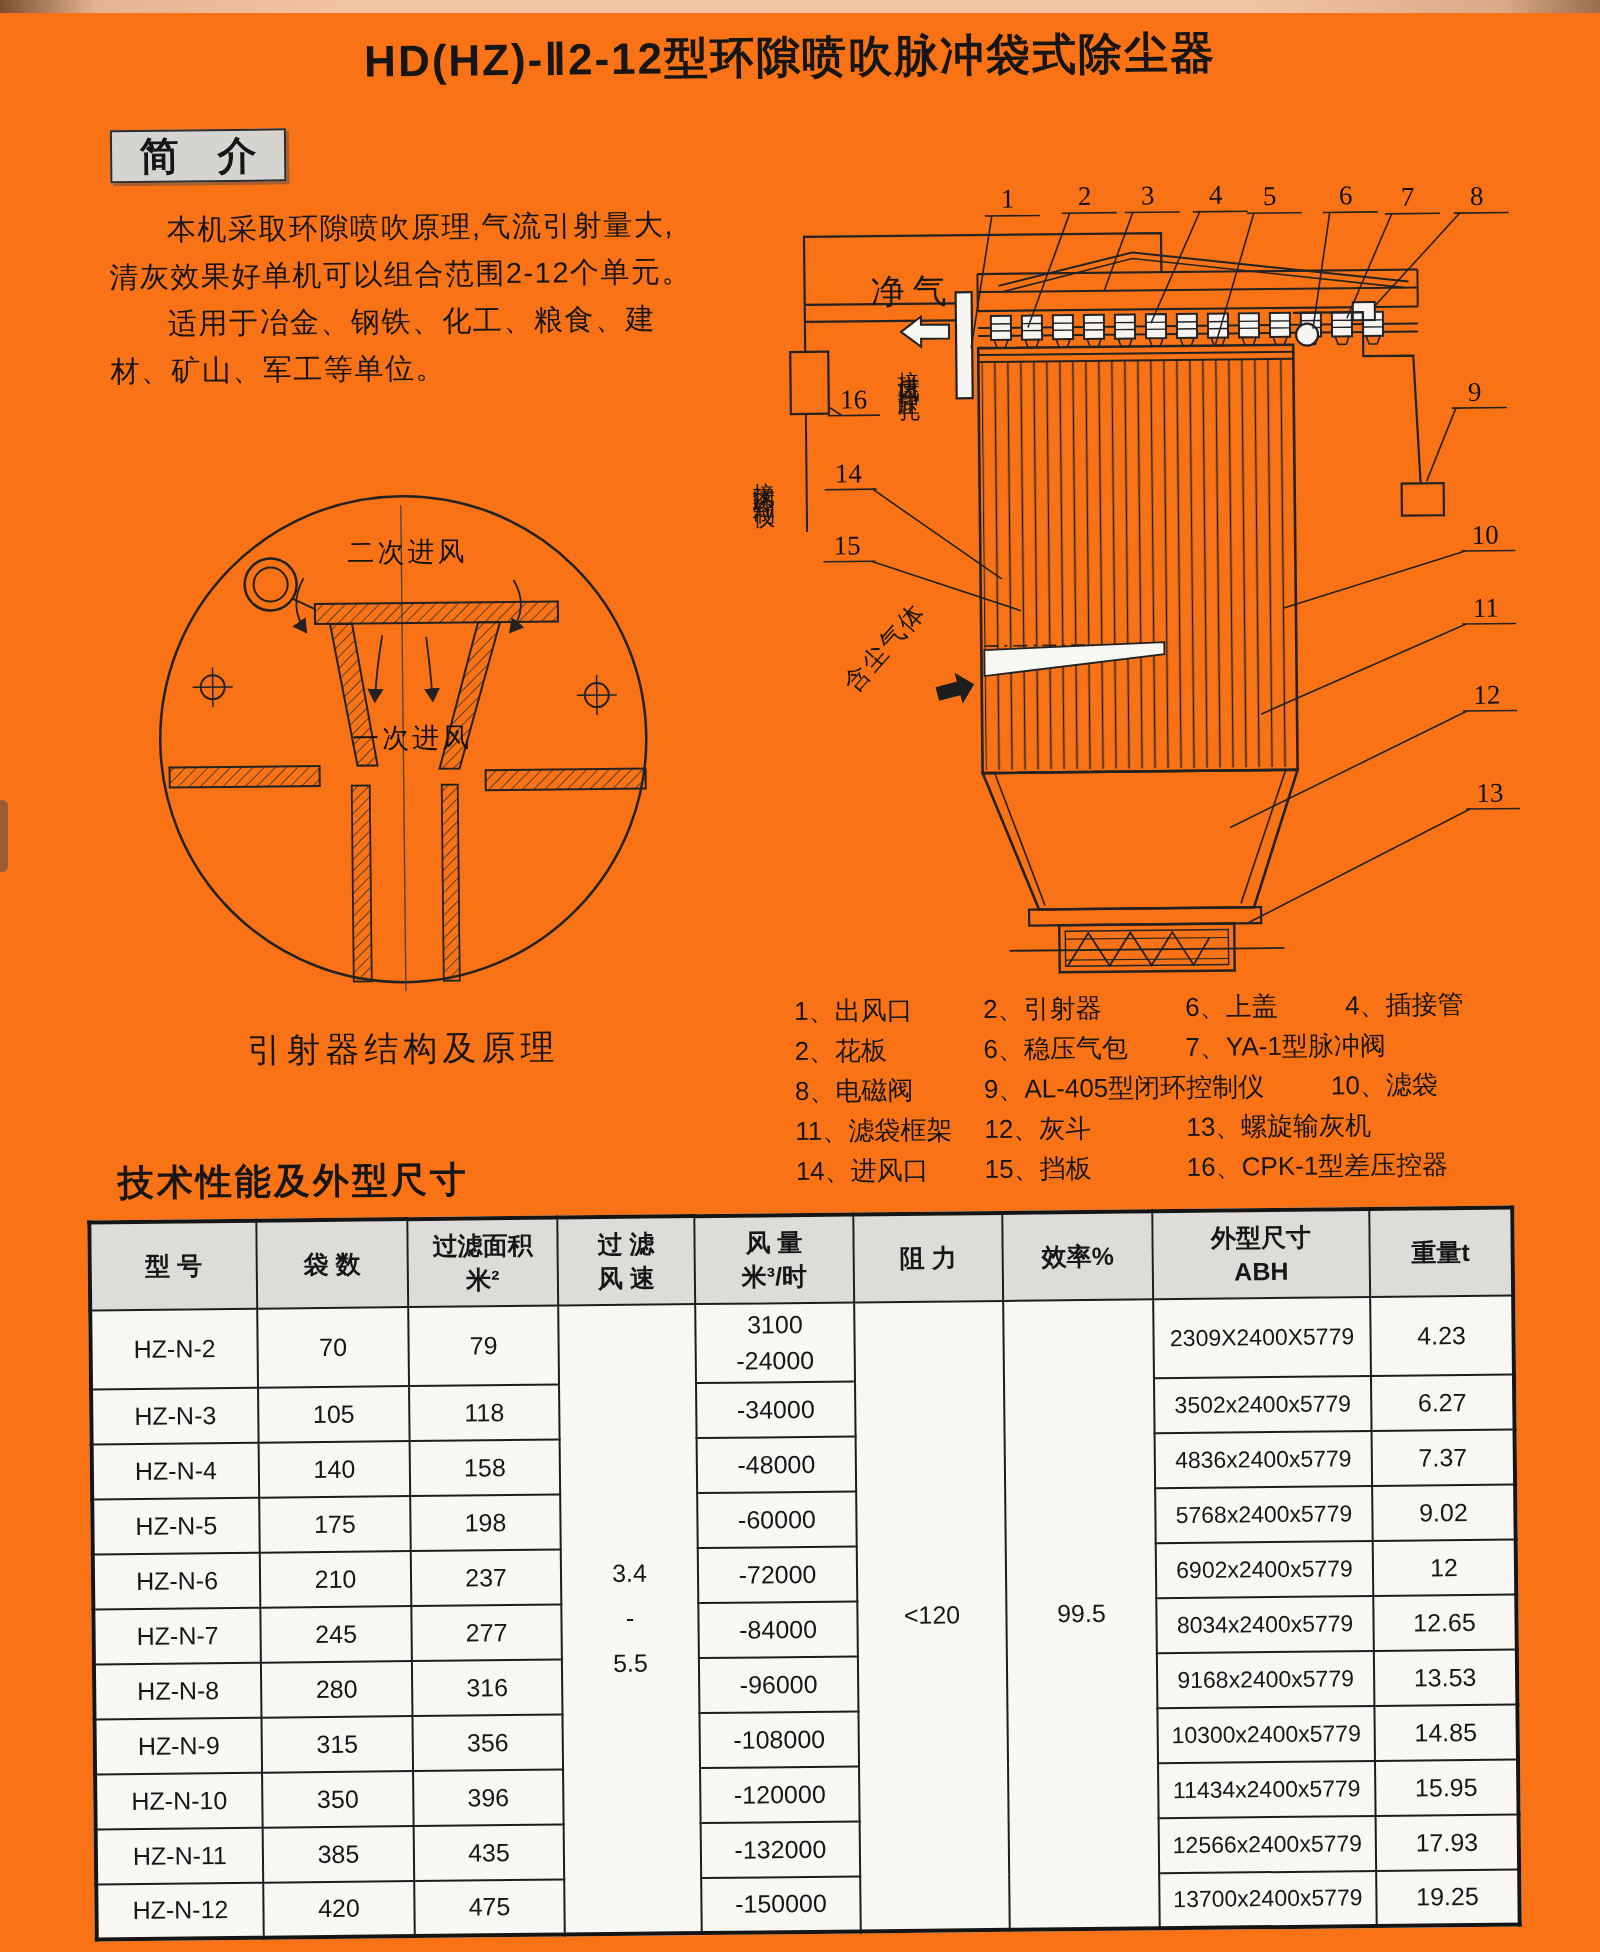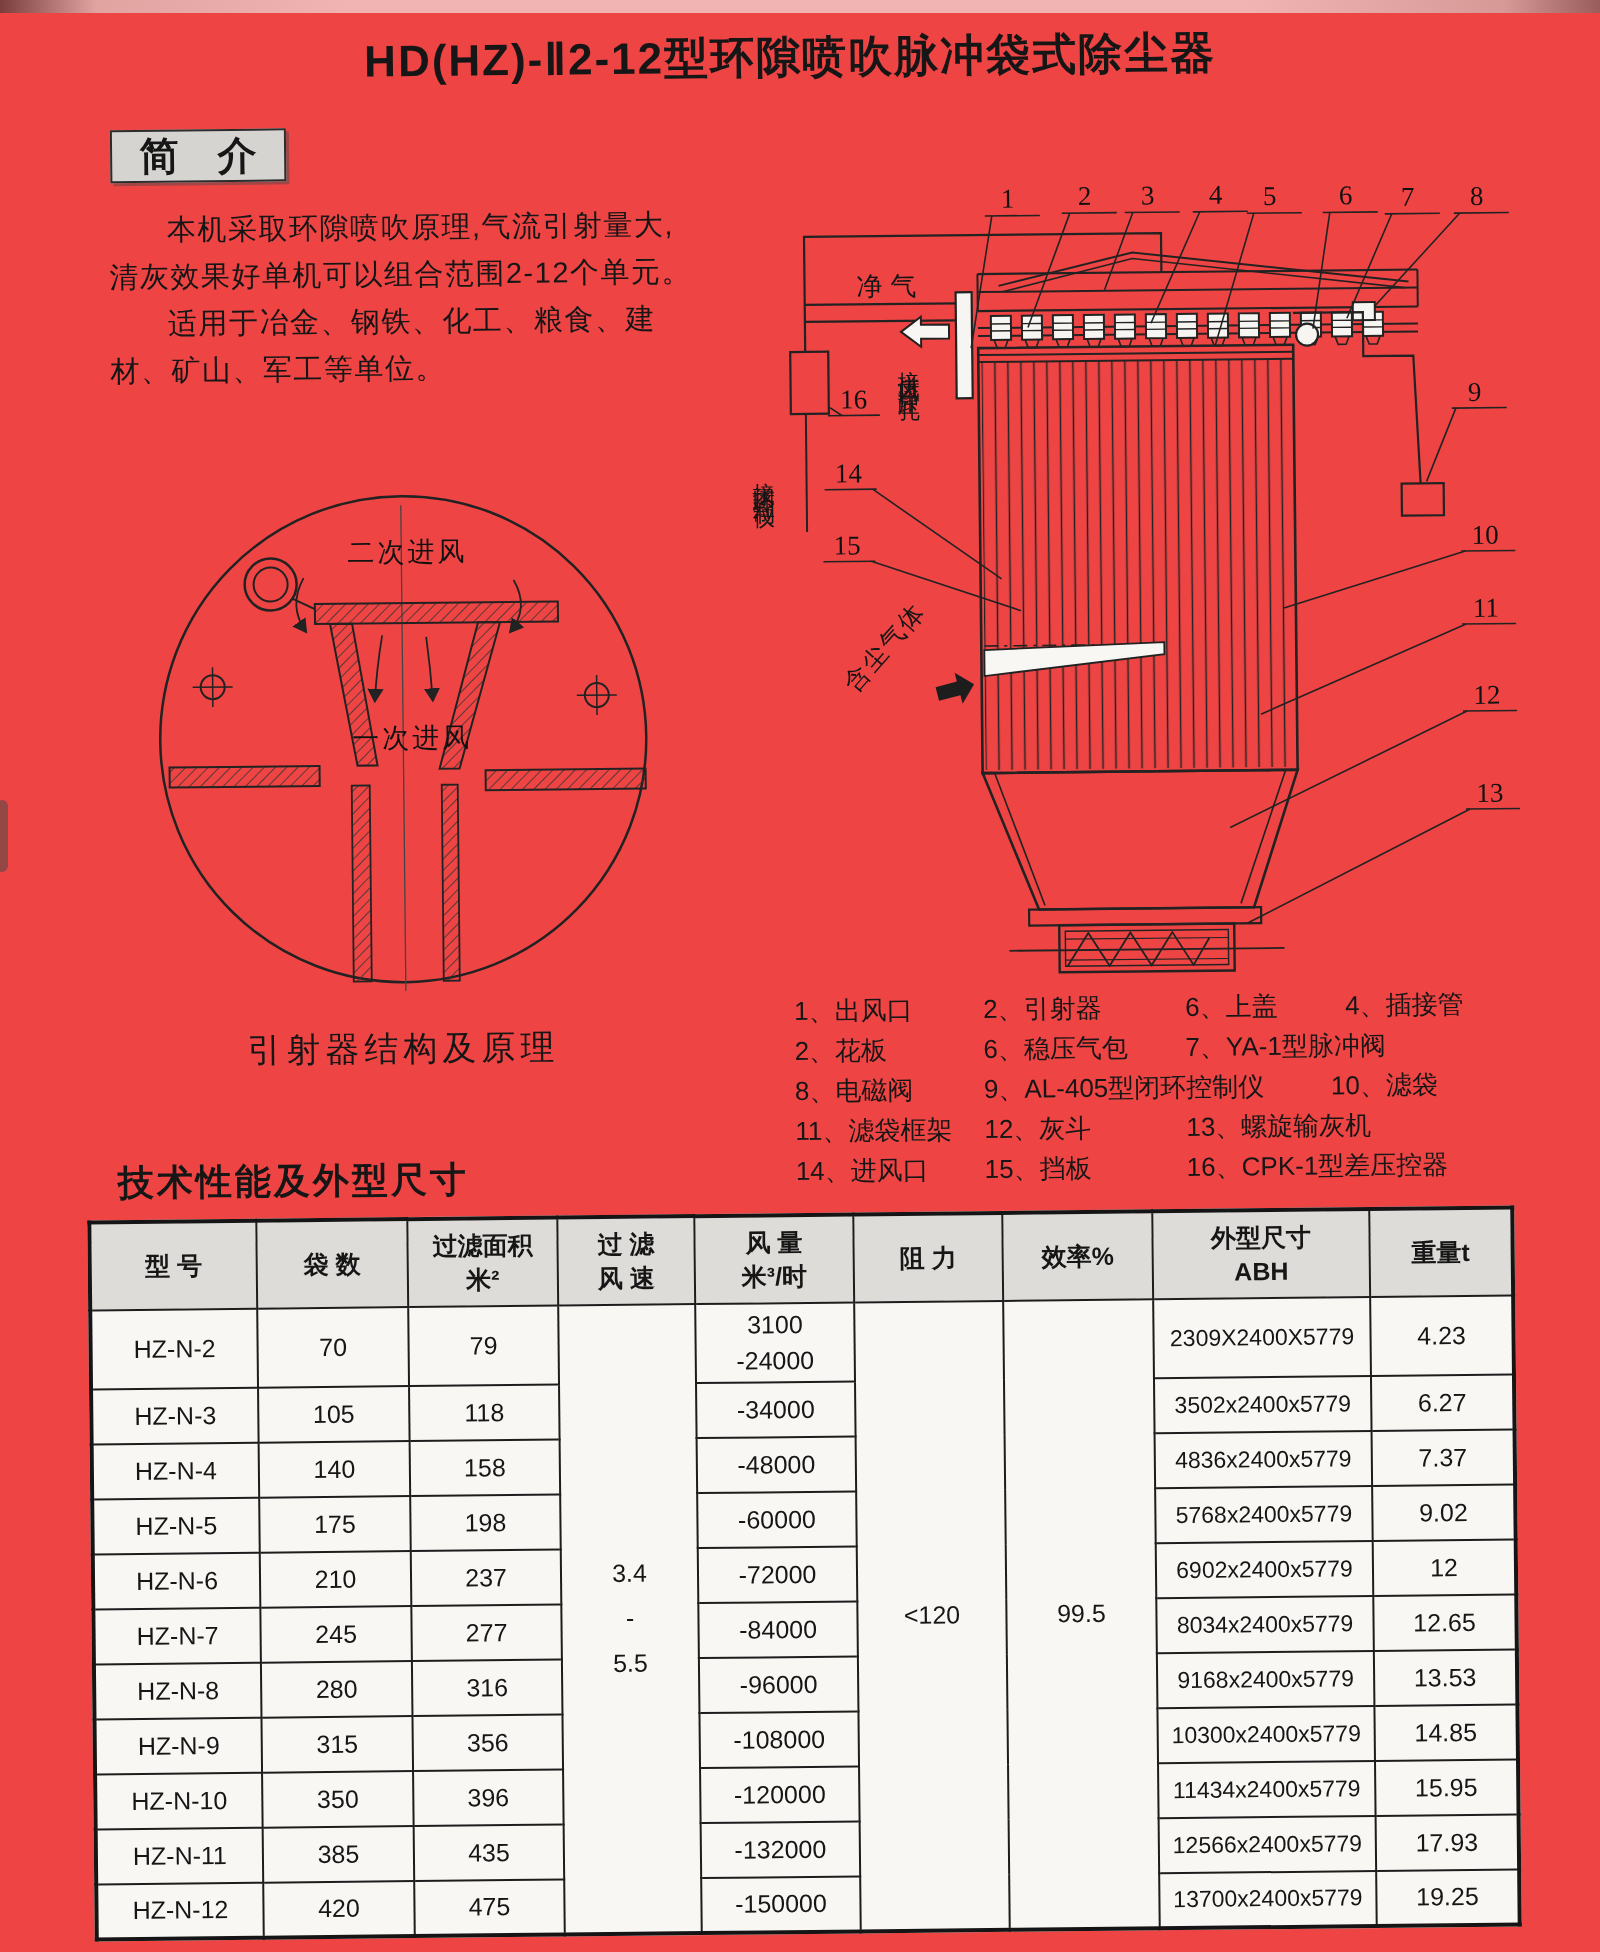--- a/index.html
+++ b/index.html
@@ -1,16 +1,16 @@
 <!DOCTYPE html>
 <html><head>
 <meta charset="utf-8">
 <style>
   html,body{margin:0;padding:0;background:#dcdad6;}
-  .scan{position:relative;width:1600px;height:1952px;background:#ef4444;overflow:hidden;
+  .scan{position:relative;width:1600px;height:1952px;background:#f97316;overflow:hidden;
         font-family:"Liberation Sans",sans-serif;color:#161616;}
   .scan::before{content:'';position:absolute;top:0;left:0;right:0;height:13px;z-index:5;
         background:linear-gradient(90deg,#3a3a38 0%,#d9d7d3 6%,#f1f0ed 22%,#f1f0ed 78%,#c9c7c3 94%,#6a6a68 100%);
         opacity:.65;}
   .smudge{position:absolute;left:-4px;top:800px;width:12px;height:72px;background:#4b4b49;
         border-radius:6px;opacity:.55;}
   .tilt{position:absolute;inset:0;transform:rotate(-0.6deg);transform-origin:800px 1000px;}
 
   .page-title{position:absolute;left:0;top:28px;width:1600px;margin:0;text-align:center;
         font-size:44px;font-weight:bold;letter-spacing:2px;}
@@ -30,21 +30,21 @@
   .ej-caption{position:absolute;left:238px;top:1022px;width:330px;text-align:center;
         font-size:34px;letter-spacing:5px;}
 
   
   .collector{position:absolute;left:748px;top:172px;width:810px;height:845px;}
   .collector svg{position:absolute;left:0;top:0;}
   .num{font-family:"Liberation Serif",serif;font-size:27px;fill:#111;}
   .ej-label{font-size:27px;fill:#111;letter-spacing:3px;}
   .ov{position:absolute;font-size:23px;letter-spacing:3px;white-space:nowrap;}
   .ov.vert{writing-mode:vertical-rl;text-orientation:upright;letter-spacing:5px;}
-  .ov.cleanair{left:116px;top:98px;font-size:26px;letter-spacing:8px;}
+  .ov.cleanair{left:130px;top:98px;font-size:34px;letter-spacing:8px;}
   .ov.static{left:152px;top:182px;font-size:22px;}
   .ov.loop{left:6px;top:292px;font-size:22px;}
   .ov.dusty{left:104px;top:500px;font-size:25px;letter-spacing:2px;
         transform:rotate(-48deg);transform-origin:left center;}
 
   
   .legend{position:absolute;left:794px;top:994px;width:760px;font-size:26px;}
   .lg-row{position:relative;height:40px;}
   .lg-item{position:absolute;top:0;white-space:nowrap;}
   .c0{left:0;} .c1{left:189px;} .c2{left:391px;} .c3{left:551px;}

